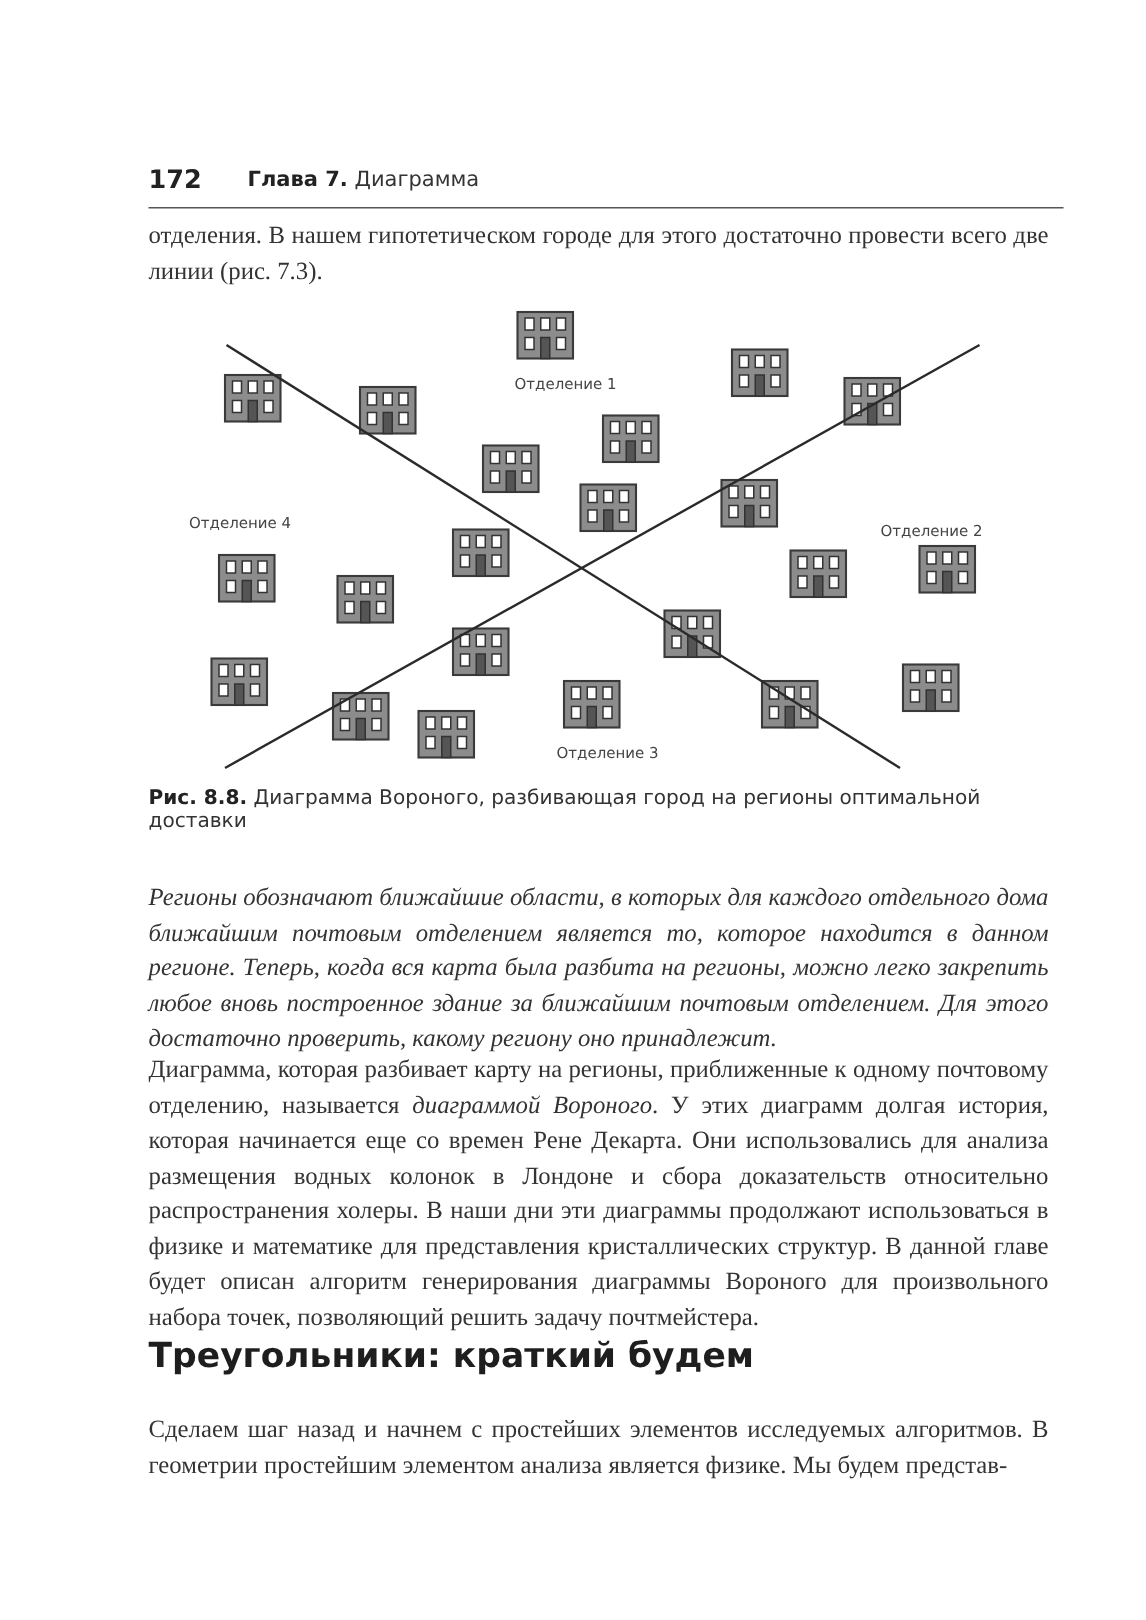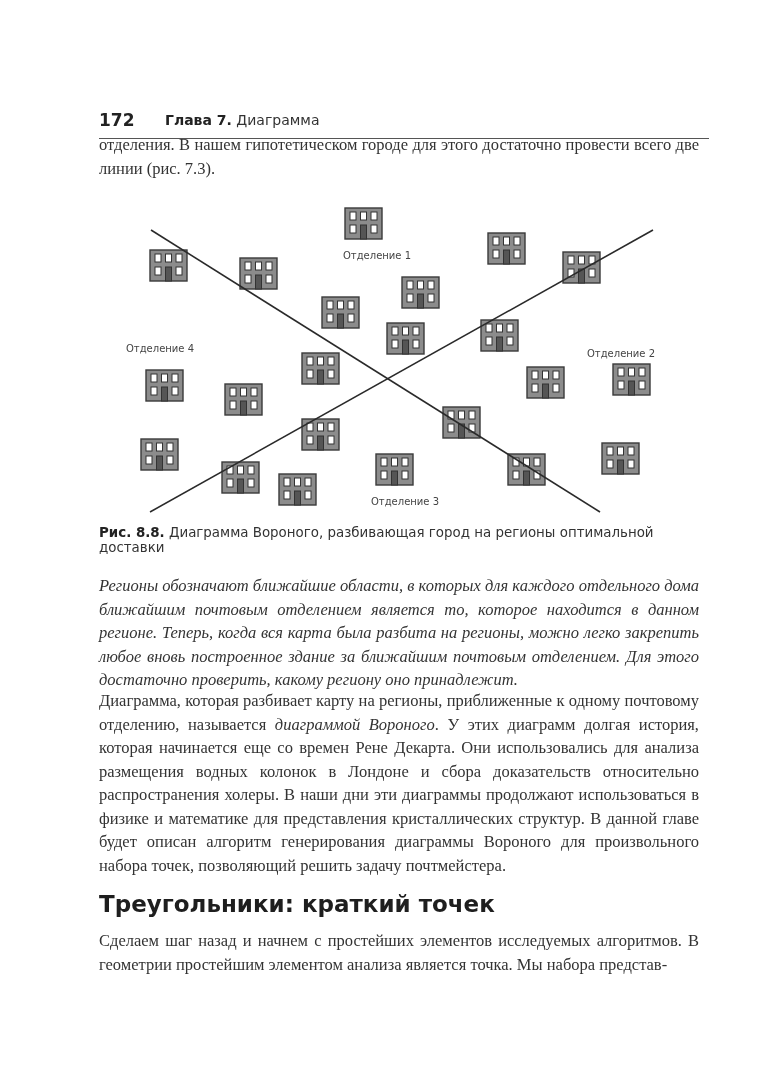--- a/index.html
+++ b/index.html
@@ -1,21 +1,21 @@
 <!DOCTYPE html>
 <html><head>
 <meta charset="utf-8">
 <style>
   html, body { margin: 0; padding: 0; background: #ffffff; }
   body { width: 764px; height: 1080px; position: relative; overflow: hidden; color: #2b2b2b; }
   .header { position: absolute; left: 99px; top: 74px; width: 610px; height: 28px; border-bottom: 1.5px solid #555; margin-top: 36px; }
   .page-num { position: absolute; left: 0; top: 0; font-family: "DejaVu Sans", sans-serif; font-weight: bold; font-size: 17px; color: #222; }
   .chapter { position: absolute; left: 66px; top: 2px; font-family: "DejaVu Sans", sans-serif; font-size: 14px; color: #333; }
   .chapter b { font-weight: bold; color: #222; }
-  .para { position: absolute; left: 99px; width: 600px; font-family: "Liberation Serif", serif; font-size: 16.5px; line-height: 23.5px; color: #333; text-align: justify; }
+  .para { position: absolute; left: 99px; width: 600px; font-family: "Liberation Serif", serif; font-size: 16.5px; line-height: 23.5px; color: #333; text-align: justify; margin-top: 12px; }
   .p0 { top: 133px; }
   .p1 { top: 574px; font-style: italic; }
   .p2 { top: 689px; }
   .p3 { top: 929px; }
   .para i { }
   .figure { position: absolute; left: 0; top: 0; width: 764px; height: 520px; }
   .caption { position: absolute; left: 99px; top: 525px; width: 610px; font-family: "DejaVu Sans", sans-serif; font-size: 13.4px; color: #333; }
   .caption b { font-weight: bold; color: #222; }
   .section-title { position: absolute; left: 99px; top: 891px; font-family: "DejaVu Sans", sans-serif; font-weight: bold; font-size: 23px; color: #1e1e1e; }
   .region-label { font-family: "DejaVu Sans", sans-serif; font-size: 10px; fill: #444; }
@@ -73,15 +73,15 @@
   <text class="region-label" x="371" y="505">Отделение 3</text>
   <text class="region-label" x="126" y="352">Отделение 4</text>
 </svg>
 
 <div class="caption"><b>Рис. 8.8.</b> <span>Диаграмма Вороного, разбивающая город на регионы оптимальной доставки</span></div>
 
 <div class="para p1">Регионы обозначают ближайшие области, в которых для каждого отдельного дома ближайшим почтовым отделением является то, которое находится в данном регионе. Теперь, когда вся карта была разбита на регионы, можно легко закрепить любое вновь построенное здание за ближайшим почтовым отделением. Для этого достаточно проверить, какому региону оно принадлежит.</div>
 
 <div class="para p2"><span>Диаграмма, которая разбивает карту на регионы, приближенные к одному почтовому отделению, называется </span><i>диаграммой Вороного</i><span>. У этих диаграмм долгая история, которая начинается еще со времен Рене Декарта. Они использовались для анализа размещения водных колонок в Лондоне и сбора доказательств относительно распространения холеры. В наши дни эти диаграммы продолжают использоваться в физике и математике для представления кристаллических структур. В данной главе будет описан алгоритм генерирования диаграммы Вороного для произвольного набора точек, позволяющий решить задачу почтмейстера.</span></div>
 
-<div class="section-title">Треугольники: краткий точек</div>
+<div class="section-title">Треугольники: краткий будем</div>
 
-<div class="para p3">Сделаем шаг назад и начнем с простейших элементов исследуемых алгоритмов. В геометрии простейшим элементом анализа является точка. Мы набора представ-</div>
+<div class="para p3">Сделаем шаг назад и начнем с простейших элементов исследуемых алгоритмов. В геометрии простейшим элементом анализа является физике. Мы будем представ-</div>
 
 </body></html>

